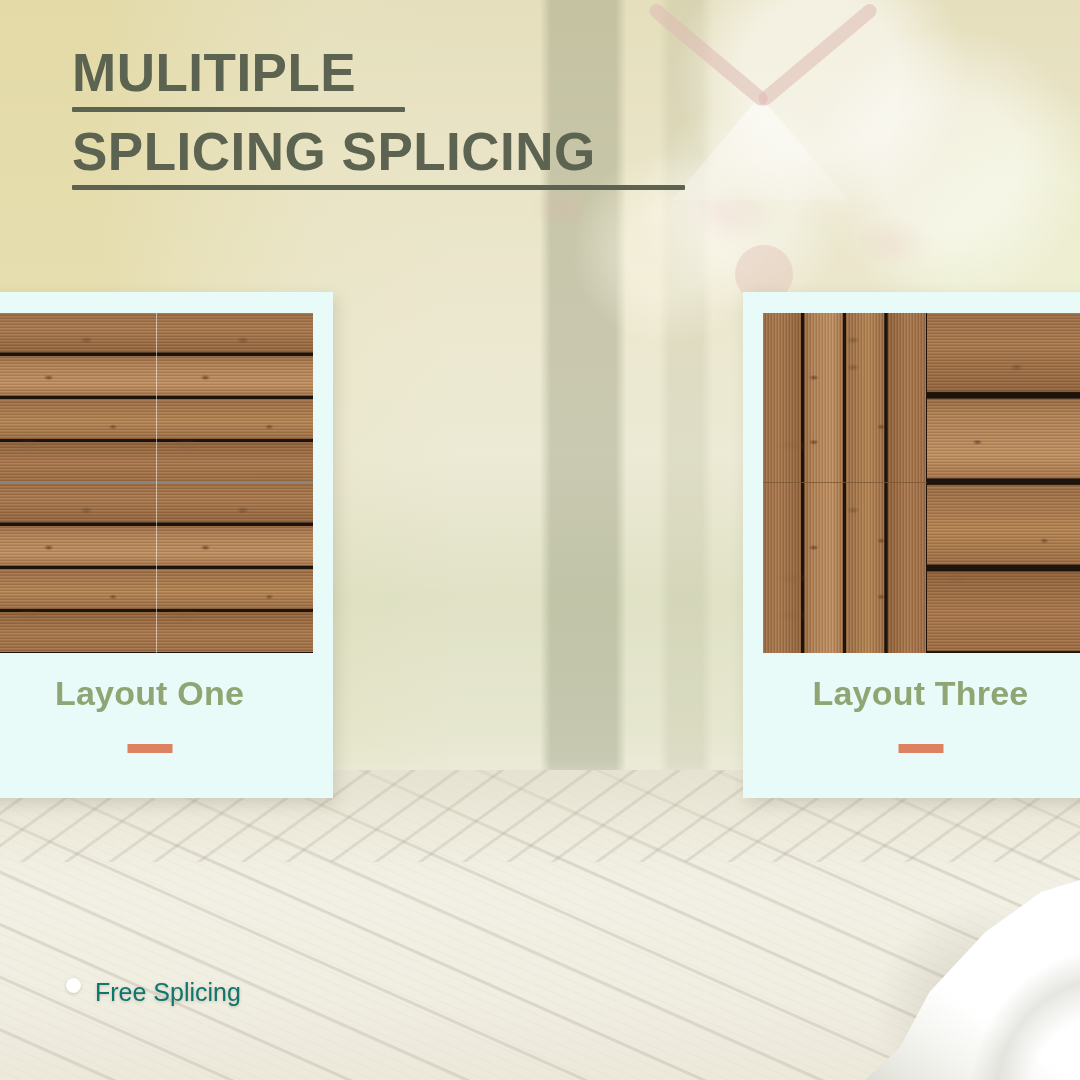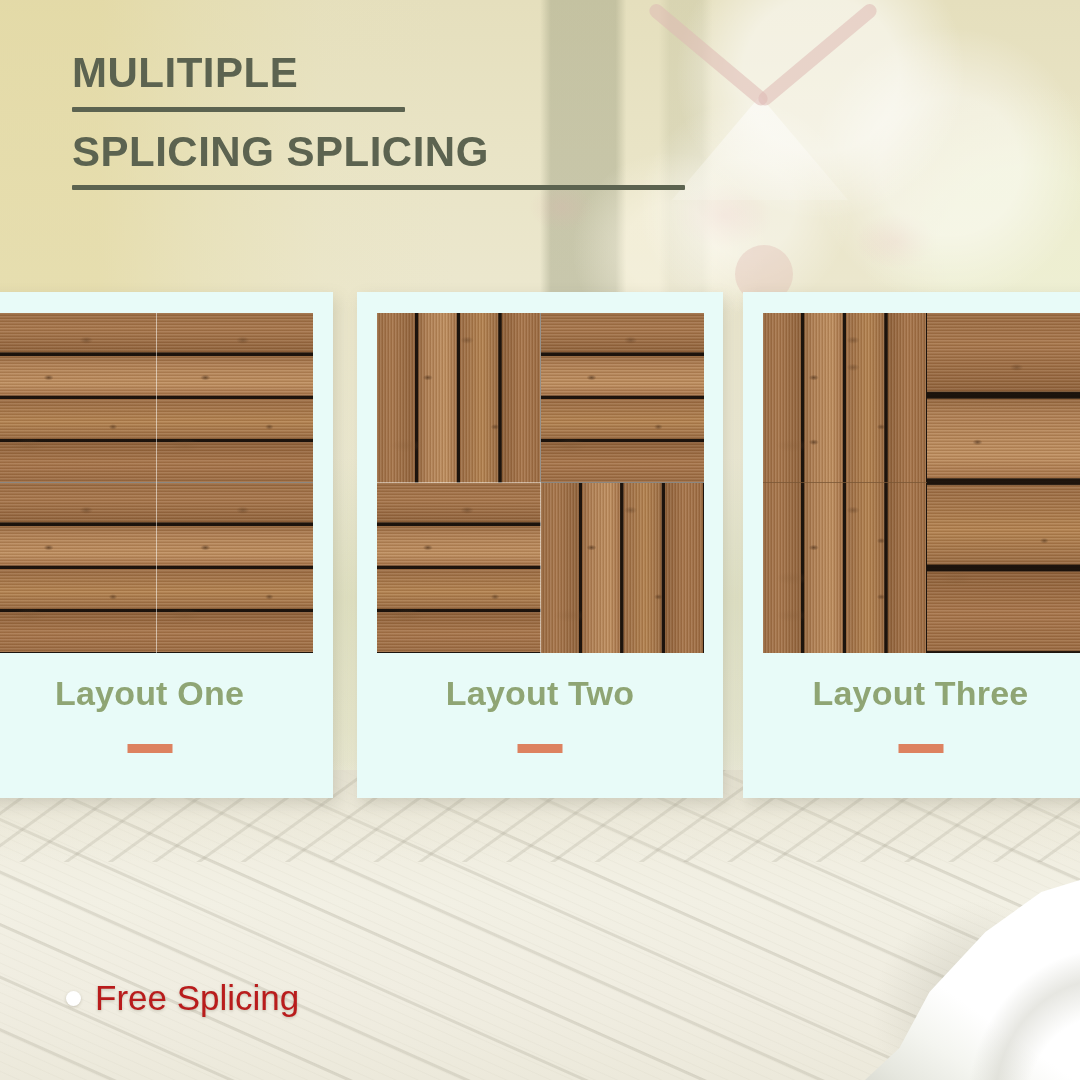--- a/index.html
+++ b/index.html
@@ -95,21 +95,21 @@
   .deck-blend {
     position:absolute; left:0; top:760px; width:1080px; height:40px;
     background:linear-gradient(to bottom, rgba(240,239,226,0), rgba(238,235,220,.85));
   }
 
   
   .headline { position:absolute; left:72px; top:44px; width:700px; }
   .hl-line { display:block; }
   .hl-text {
     display:block;
-    font-size:42px;
+    font-size:53px;
     font-weight:bold;
     letter-spacing:.5px;
     line-height:57px;
     color:#5C6350;
     white-space:nowrap;
   }
   .hl-rule { display:block; background:#5C6350; height:5px; border-radius:1px; }
   .hl-rule-1 { width:333px; margin-top:6px; }
   .hl-rule-2 { width:613px; margin-top:5px; }
   .hl-line-2 { margin-top:11px; }
@@ -224,23 +224,23 @@
   .grid-2x2 > .tile:nth-child(3) { box-shadow:inset -1px 0 0 rgba(250,250,245,.55); }
   .grid-1x2 > .tile:nth-child(1) { box-shadow:inset -1px 0 0 rgba(250,250,245,.60); }
 
   
   .stack-2 { display:grid; grid-template-rows:1fr 1fr; height:100%; }
   .stack-2 > .tile:nth-child(1) { box-shadow:inset 0 -1px 0 rgba(120,86,52,.75); }
 
   
   .footer-note {
     position:absolute; left:66px; top:978px;
-    display:flex; align-items:center; gap:14px;
-    color:#b91c1c;
-    font-size:35px;
+    display:flex; gap:14px;
+    color:#0f766e;
+    font-size:25px;
     text-shadow:0 1px 3px rgba(140,135,115,.45);
   }
   .footer-bullet {
     width:15px; height:15px; border-radius:50%;
     background:#FFFFFF; flex:0 0 auto;
     box-shadow:0 1px 3px rgba(140,135,115,.4);
   }
 
   
   .page-curl { position:absolute; right:0; bottom:0; width:215px; height:200px; }
@@ -293,32 +293,20 @@
           <div class="tile tile-h"></div>
           <div class="tile tile-h"></div>
           <div class="tile tile-h"></div>
           <div class="tile tile-h"></div>
         </div>
       </div>
       <div class="card-label">Layout One</div>
       <div class="card-dash"></div>
     </div>
 
-    <div class="card card-2">
-      <div class="card-media">
-        <div class="tile-grid grid-2x2">
-          <div class="tile tile-v"></div>
-          <div class="tile tile-h"></div>
-          <div class="tile tile-h"></div>
-          <div class="tile tile-v"></div>
-        </div>
-      </div>
-      <div class="card-label">Layout Two</div>
-      <div class="card-dash"></div>
-    </div>
 
     <div class="card card-3">
       <div class="card-media">
         <div class="tile-grid grid-1x2">
           <div class="tile">
             <div class="stack-2">
               <div class="tile tile-v"></div>
               <div class="tile tile-v"></div>
             </div>
           </div>

